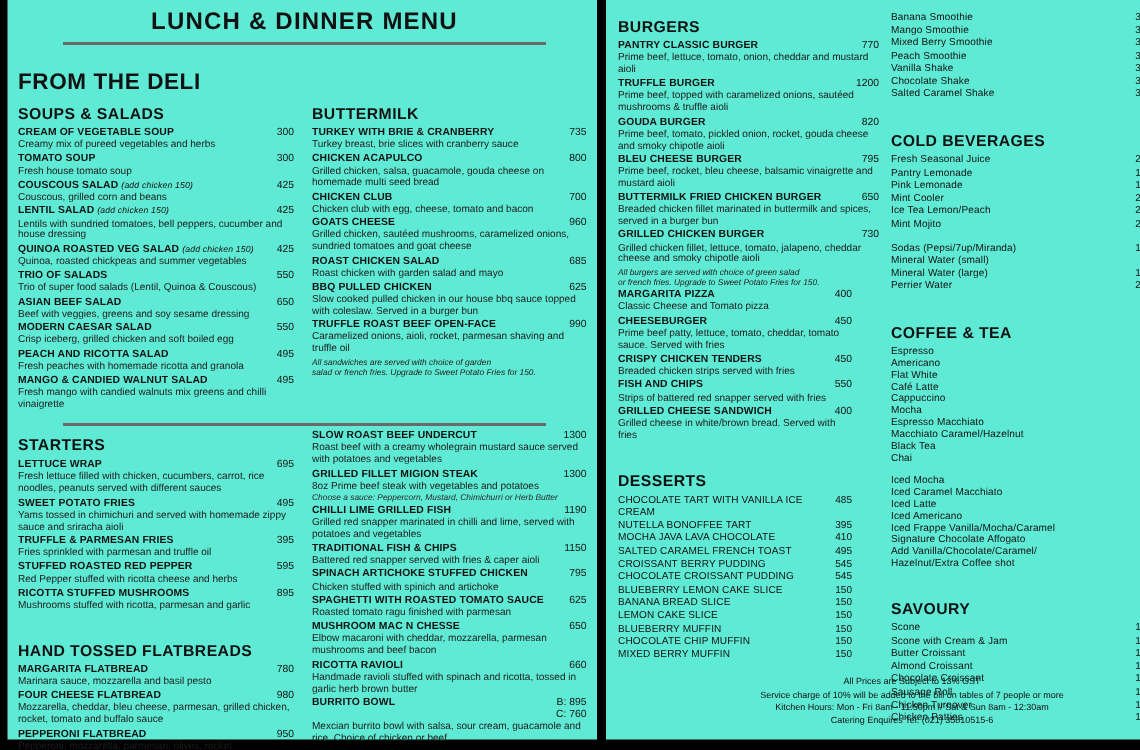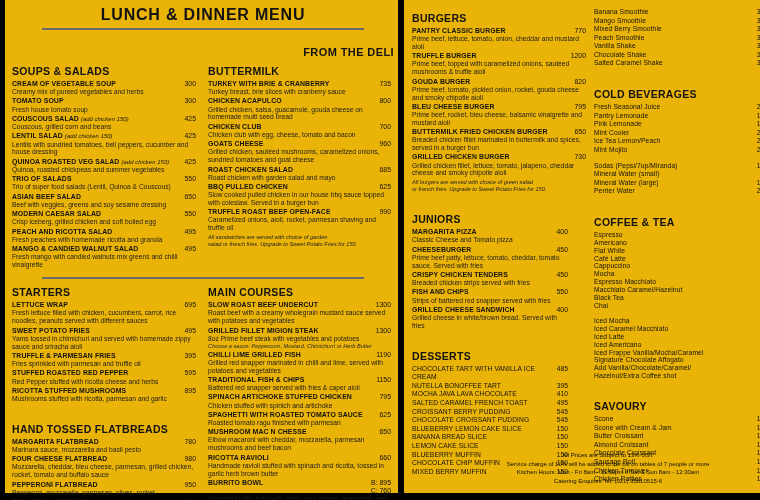--- a/index.html
+++ b/index.html
@@ -1,29 +1,29 @@
 <!DOCTYPE html>
 <html><head>
 <meta charset="utf-8">
 <style>
   * { margin:0; padding:0; box-sizing:border-box; }
   html,body { width:760px; height:500px; background:#fff; overflow:hidden;
     font-family:"Liberation Sans", sans-serif; color:#121212; }
-  .page { position:absolute; inset:0; width:760px; height:500px; background:#eab308; }
+  .page { position:absolute; inset:0; width:760px; height:500px; background:#5eead4; }
 
   .vbar-left  { position:absolute; left:0; top:0; width:5px; height:500px; background:#000; }
   .vbar-mid   { position:absolute; left:398px; top:0; width:6px; height:500px; background:#000; }
   .hbar-bottom{ position:absolute; left:0; top:493px; width:760px; height:7px; background:#000; }
 
   
   .lp { position:absolute; left:5px; top:0; width:393px; height:493px; padding:6px 4px 0 7px; }
   .lp-title { text-align:center; font-size:16px; font-weight:bold; letter-spacing:.8px; }
   .rule { height:2px; background:#6a6a6a; margin:4px 30px 3px 30px; }
   .rule2 { margin-top:7px; }
-  .band-head { text-align:right; font-size:11px; font-weight:bold; letter-spacing:.4px; margin-bottom:3px;margin-top:16px; }
+  .band-head { text-align:left; font-size:15px; font-weight:bold; letter-spacing:.4px; margin-bottom:3px;margin-top:16px; }
   .cols { display:flex; }
   .colA { width:196px; padding-right:12px; }
   .colB { flex:1; padding-right:3px; }
 
   .sec-head { font-size:10.5px; font-weight:bold; letter-spacing:.3px; margin:4px 0 3px; }
   .sec-gap { margin-top:20px; }
 
   .mi { margin-bottom:1.5px; }
   .mi-row { display:flex; align-items:baseline; }
   .mi-name { flex:1; font-size:6.9px; font-weight:bold; letter-spacing:.1px; line-height:1.18; padding-right:4px; }
@@ -273,21 +273,20 @@
             <div class="mi">
               <div class="mi-row">
                 <span class="mi-name">TEX-MEX FLATBREAD</span>
                 <span class="mi-price">975</span>
               </div>
               <div class="mi-desc">Grilled chicken, mozzarella, parmesan, mushrooms, bell peppers, jalapenos, onions and marinara sauce</div>
             </div>
           </div>
       </div>
       <div class="colB">
-        <div class="sec-head">MAIN COURSES</div>
         <div>
             <div class="mi">
               <div class="mi-row">
                 <span class="mi-name">SLOW ROAST BEEF UNDERCUT</span>
                 <span class="mi-price">1300</span>
               </div>
               <div class="mi-desc">Roast beef with a creamy wholegrain mustard sauce served with potatoes and vegetables</div>
             </div>
             <div class="mi">
               <div class="mi-row">
@@ -396,21 +395,20 @@
               <div class="mi-row">
                 <span class="mi-name">GRILLED CHICKEN BURGER</span>
                 <span class="mi-price">730</span>
               </div>
               <div class="mi-desc">Grilled chicken fillet, lettuce, tomato, jalapeno, cheddar cheese and smoky chipotle aioli</div>
             </div>
           </div>
         <div class="footnote">All burgers are served with choice of green salad
 or french fries. Upgrade to Sweet Potato Fries for 150.</div>
 
-        <div class="sec-head sec-gap">JUNIORS</div>
         <div class="inset">
             <div class="mi">
               <div class="mi-row">
                 <span class="mi-name">MARGARITA PIZZA</span>
                 <span class="mi-price">400</span>
               </div>
               <div class="mi-desc">Classic Cheese and Tomato pizza</div>
             </div>
             <div class="mi">
               <div class="mi-row">

